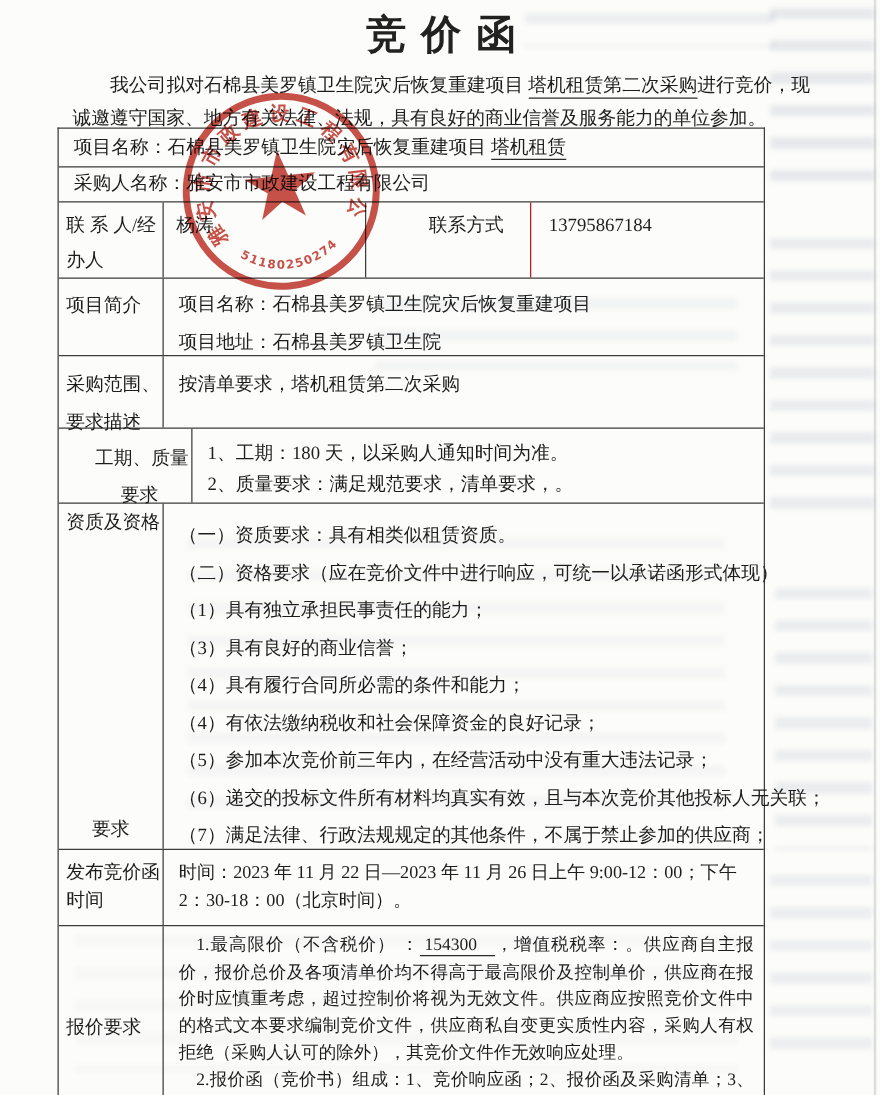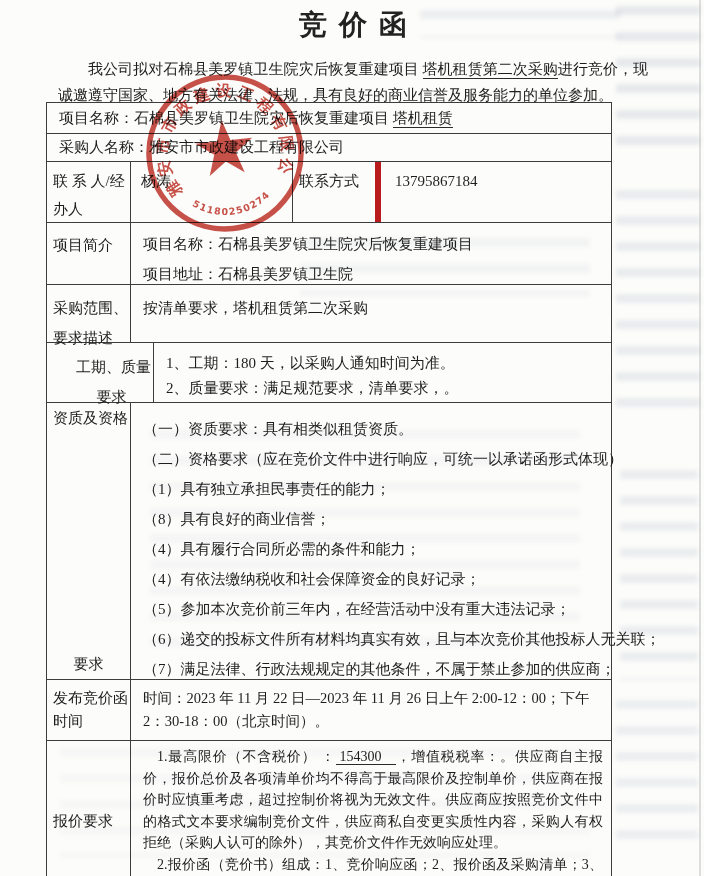--- a/index.html
+++ b/index.html
@@ -21,21 +21,21 @@
     filter:blur(2px);
   }
   .page-edge{
     position:absolute;z-index:0;top:0;right:3px;width:2px;height:876px;
     background:rgba(150,152,158,0.30);filter:blur(0.5px);
   }
 
   
   .doc-title{
     position:absolute;z-index:1;top:6px;left:58px;width:590px;
-    text-align:center;font-size:28px;font-weight:600;
+    text-align:center;font-size:32px;font-weight:600;
     letter-spacing:12px;padding-left:12px;box-sizing:border-box;
     color:#222;
   }
   .intro{
     position:absolute;z-index:1;top:56px;left:58px;width:590px;
     font-size:15px;line-height:26px;text-align:justify;text-indent:2em;
     color:#1d1d1d;
   }
   .u-ink{border-bottom:1.5px solid #2a2a2a;padding-bottom:1px;}
 
@@ -57,22 +57,22 @@
 
   .r-project{height:31px;}
   .r-project .cnt{line-height:30px;}
   .r-purchaser{height:28px;}
   .r-purchaser .cnt{line-height:27px;}
 
   .r-contact{height:61px;}
   .r-contact .lbl{padding-top:5px;line-height:28px;}
   .cell-name{width:162px;flex:0 0 162px;border-right:1px solid #3d3d3d;
     box-sizing:border-box;padding:6px 4px 0 10px;line-height:26px;}
-  .cell-method{width:88px;flex:0 0 88px;border-right:6px solid #b91c1c;
-    box-sizing:border-box;padding:6px 2px 0 6px;line-height:26px;}
+  .cell-method{width:88px;flex:0 0 88px;border-right:1px solid #b91c1c;
+    box-sizing:border-box;padding:6px 2px 0 6px;line-height:26px;margin-left:44px;}
   .cell-phone{flex:1;box-sizing:border-box;padding:6px 4px 0 14px;line-height:26px;
     font-family:"Liberation Serif","DejaVu Serif",serif;}
 
   .r-brief{height:62px;}
   .r-brief .lbl{padding-top:8px;line-height:28px;}
   .r-brief .cnt{padding-top:6px;line-height:30px;}
 
   .r-scope{height:58px;}
   .r-scope .lbl{padding-top:8px;line-height:30px;}
   .r-scope .cnt{padding-top:9px;line-height:28px;}
@@ -172,35 +172,35 @@
 
     <div class="row r-qual">
       <div class="lbl">
         <div>资质及资格</div>
         <div class="l2c">要求</div>
       </div>
       <div class="cnt">
         <div class="q-item">（一）资质要求：具有相类似租赁资质。</div>
         <div class="q-item">（二）资格要求（应在竞价文件中进行响应，可统一以承诺函形式体现）</div>
         <div class="q-item">（1）具有独立承担民事责任的能力；</div>
-        <div class="q-item">（8）具有良好的商业信誉；</div>
+        <div class="q-item">（3）具有良好的商业信誉；</div>
         <div class="q-item">（4）具有履行合同所必需的条件和能力；</div>
         <div class="q-item">（4）有依法缴纳税收和社会保障资金的良好记录；</div>
         <div class="q-item">（5）参加本次竞价前三年内，在经营活动中没有重大违法记录；</div>
         <div class="q-item">（6）递交的投标文件所有材料均真实有效，且与本次竞价其他投标人无关联；</div>
         <div class="q-item">（7）满足法律、行政法规规定的其他条件，不属于禁止参加的供应商；</div>
       </div>
     </div>
 
     <div class="row r-publish">
       <div class="lbl">
         <div>发布竞价函</div>
         <div>时间</div>
       </div>
-      <div class="cnt">时间：2023 年 11 月 22 日—2023 年 11 月 26 日上午 2:00-12：00；下午 2：30-18：00（北京时间）。</div>
+      <div class="cnt">时间：2023 年 11 月 22 日—2023 年 11 月 26 日上午 9:00-12：00；下午 2：30-18：00（北京时间）。</div>
     </div>
 
     <div class="row r-quote">
       <div class="lbl">报价要求</div>
       <div class="cnt">
         <p><span>1.最高限价（不含税价） ：</span><span class="u-price">154300</span><span>，增值税税率：。供应商自主报价，报价总价及各项清单价均不得高于最高限价及控制单价，供应商在报价时应慎重考虑，超过控制价将视为无效文件。供应商应按照竞价文件中的格式文本要求编制竞价文件，供应商私自变更实质性内容，采购人有权拒绝（采购人认可的除外），其竞价文件作无效响应处理。</span></p>
         <p>2.报价函（竞价书）组成：1、竞价响应函；2、报价函及采购清单；3、法定代表人身份证明或授权委托书；4、承诺函；5、供应商自 2021 年 1 月 1 日以来至今（含</p>
       </div>
     </div>
 

